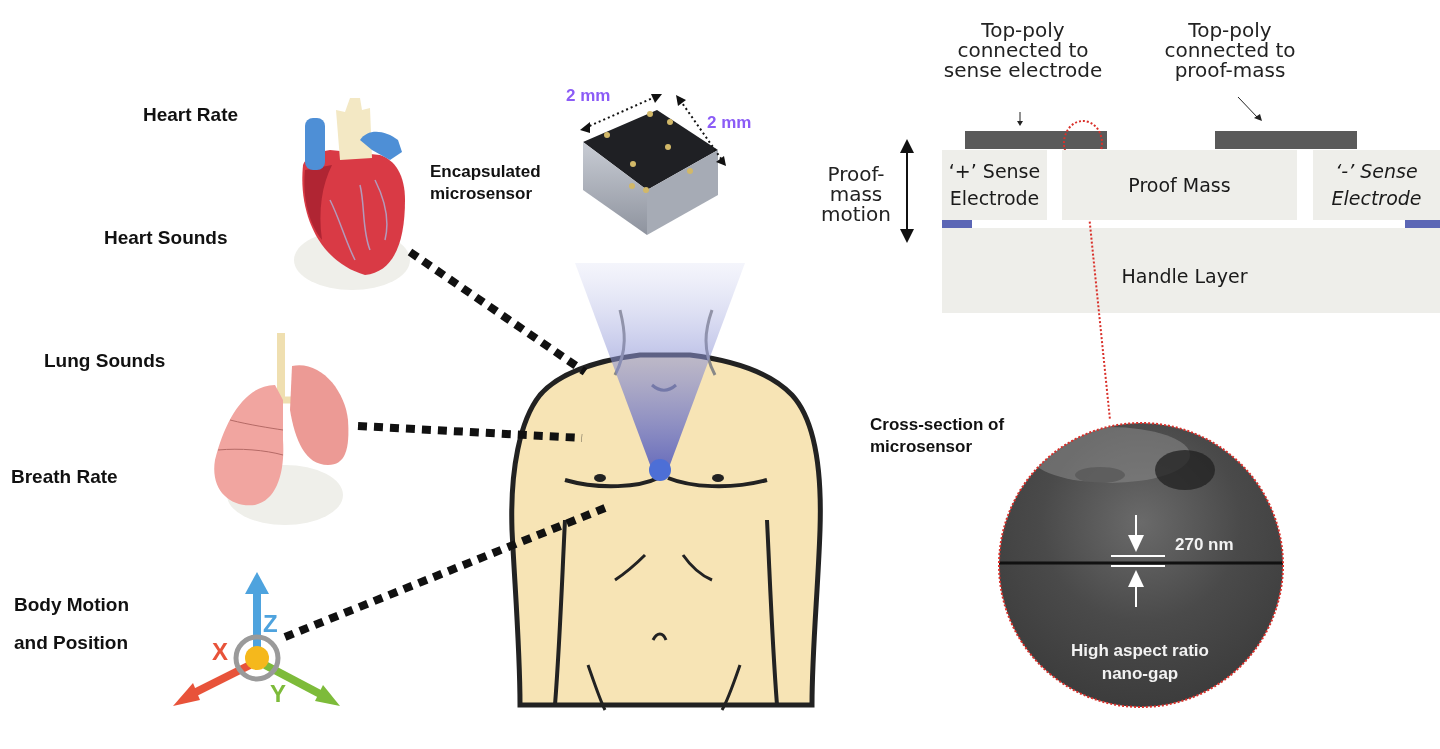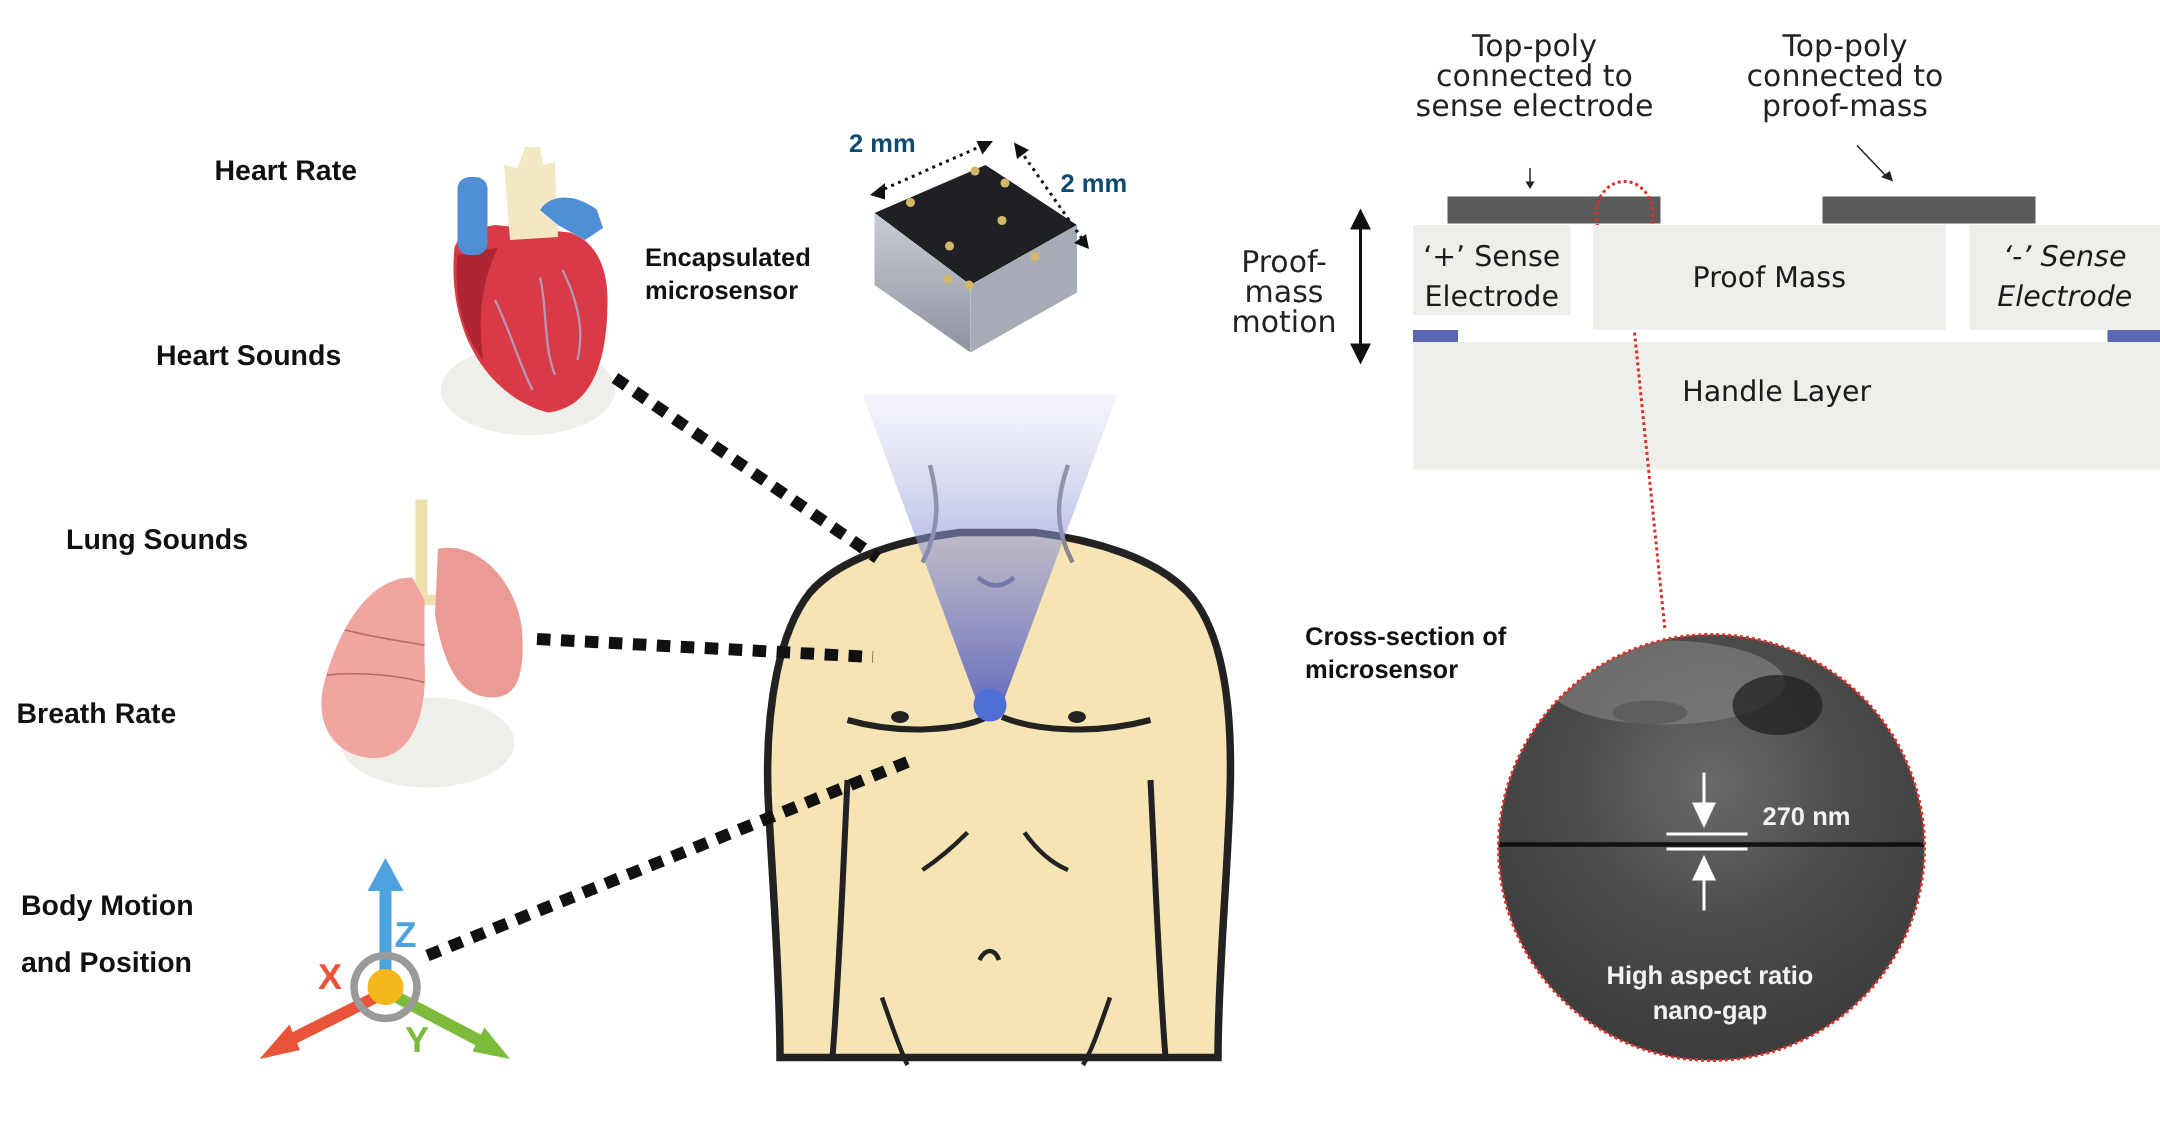--- a/index.html
+++ b/index.html
@@ -5,21 +5,21 @@
   html, body { margin: 0; padding: 0; }
   body {
     width: 1440px; height: 749px; position: relative; overflow: hidden;
     background: #ffffff;
     font-family: "Liberation Sans", "DejaVu Sans", sans-serif;
     color: #111;
   }
   .abs { position: absolute; }
   .label-big { font-weight: bold; font-size: 19px; color: #111; white-space: nowrap; }
   .label-mid { font-weight: bold; font-size: 17px; color: #111; line-height: 22px; }
-  .label-mm { font-weight: bold; font-size: 17px; color: #0c4a6e; }
+  .label-mm { font-weight: bold; font-size: 17px; color: #8b5cf6; }
   .thin { font-family: "DejaVu Sans", sans-serif; font-size: 20px; color: #222; text-align: center; line-height: 20px; }
   .cs-block { background: #eeeeea; }
   .cs-text { font-family: "DejaVu Sans", sans-serif; font-size: 19px; color: #1a1a1a; line-height: 27px; text-align: center; }
   svg { position: absolute; left: 0; top: 0; }
   .sem-text { font-weight: bold; color: #f2f2f2; font-size: 17px; text-align: center; line-height: 23px; }
 </style>
 </head>
 <body>
 
 <svg width="1440" height="749" viewBox="0 0 1440 749">
@@ -185,30 +185,30 @@
 <div class="abs thin" style="left:1160px; top:20px; width:140px;">
   <div>Top-poly</div>
   <div>connected to</div>
   <div>proof-mass</div>
 </div>
 <div class="abs thin" style="left:806px; top:164px; width:100px;">
   <div>Proof-mass</div>
   <div>motion</div>
 </div>
 
-<div class="abs cs-block cs-text" style="left:942px; top:150px; width:105px; height:60px; padding-top:8px; box-sizing:border-box;">
+<div class="abs cs-block cs-text" style="left:942px; top:150px; width:105px; height:70px; padding-top:8px; box-sizing:border-box;">
   <div>‘+’ Sense</div>
   <div>Electrode</div>
 </div>
 <div class="abs cs-block cs-text" style="left:1062px; top:150px; width:235px; height:70px; line-height:70px;">Proof Mass</div>
 <div class="abs cs-block cs-text" style="left:1313px; top:150px; width:127px; height:70px; padding-top:8px; box-sizing:border-box;font-style:italic;">
   <div>‘-’ Sense</div>
   <div>Electrode</div>
 </div>
-<div class="abs cs-text" style="left:1042px; top:248px; width:285px;">Handle Layer</div>
+<div class="abs cs-text" style="left:1042px; top:263px; width:285px;">Handle Layer</div>
 
 <div class="abs label-mid" style="left:870px; top:414px; width:170px;">
   <div>Cross-section of</div>
   <div>microsensor</div>
 </div>
 <div class="abs sem-text" style="left:1175px; top:533px;">270 nm</div>
 <div class="abs sem-text" style="left:1050px; top:639px; width:180px;">
   <div>High aspect ratio</div>
   <div>nano-gap</div>
 </div>

